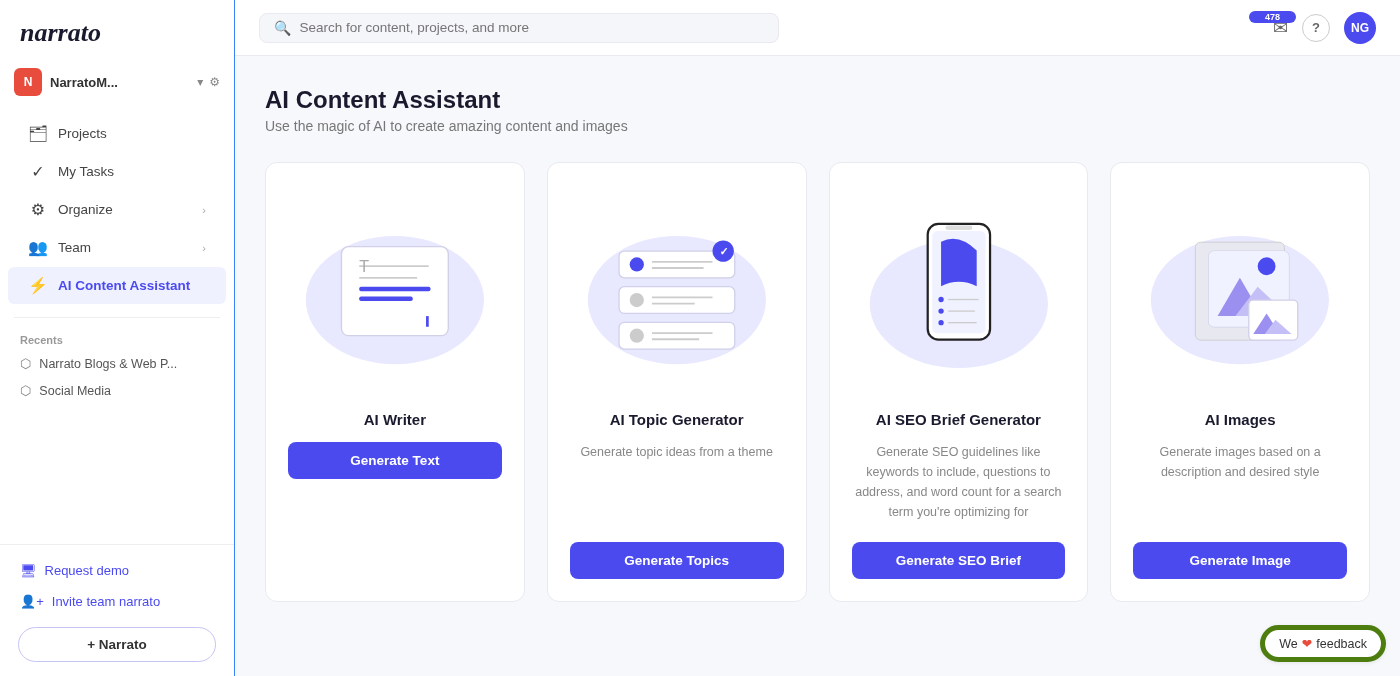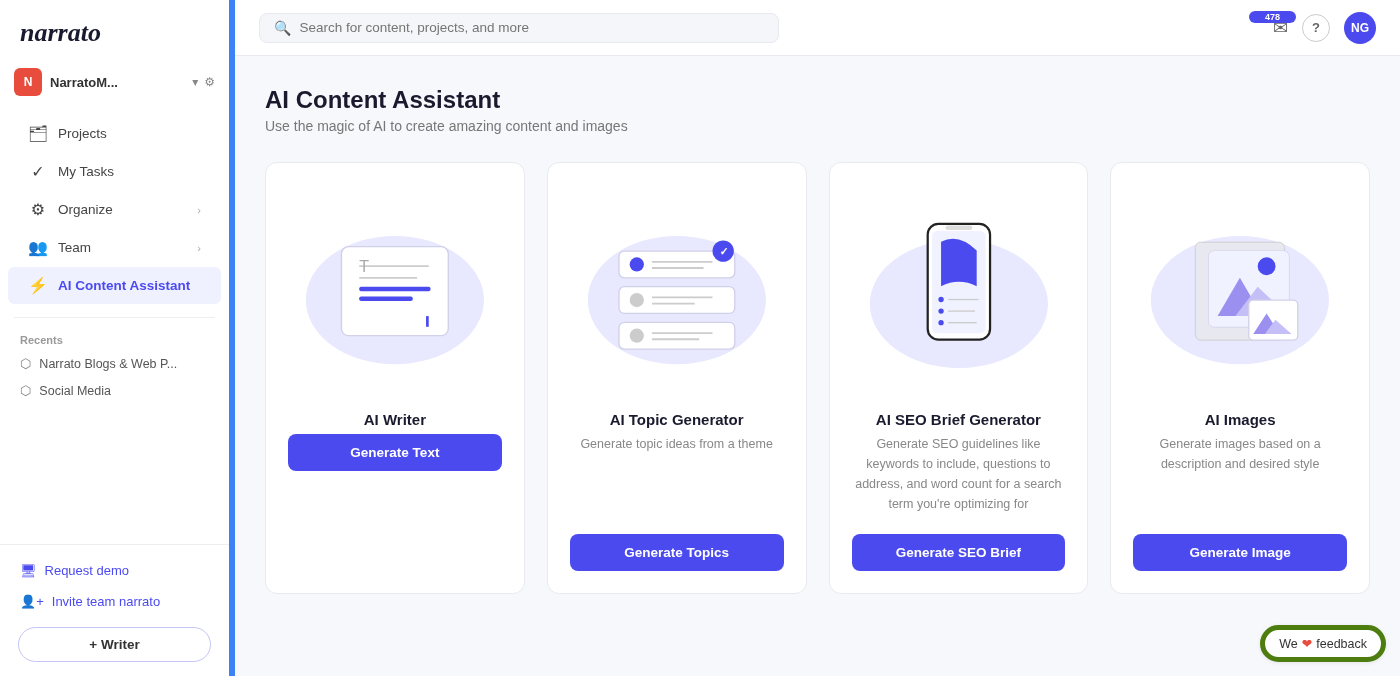--- a/index.html
+++ b/index.html
@@ -3,21 +3,21 @@
   <meta charset="utf-8">
   <style>
     * { box-sizing: border-box; margin: 0; padding: 0; }
     body { font-family: -apple-system, BlinkMacSystemFont, 'Segoe UI', sans-serif; background: #f5f6fa; display: flex; height: 676px; overflow: hidden; }
 
     
     #sidebar {
       width: 235px;
       min-width: 235px;
       background: #fff;
-      border-right: 6px solid #3b82f6;
+      border-right: 1px solid #3b82f6;
       display: flex;
       flex-direction: column;
       height: 676px;
       overflow: hidden;
     }
     .sidebar-logo {
       padding: 18px 20px 14px;
       font-size: 26px;
       font-family: 'Georgia', serif;
       font-style: italic;
@@ -248,21 +248,21 @@
       height: 200px;
       display: flex;
       align-items: center;
       justify-content: center;
       margin-bottom: 20px;
     }
     .card-title {
       font-size: 15px;
       font-weight: 600;
       color: #1a1a2e;
-      margin-bottom: 6px;
+      margin-bottom: 14px;
     }
     .card-desc {
       font-size: 12.5px;
       color: #888;
       line-height: 1.6;
       flex: 1;
       margin-bottom: 20px;
     }
     .card-btn {
       background: #4b4aef;
@@ -350,21 +350,21 @@
 
   <div class="sidebar-bottom">
     <div class="bottom-action">
       <span>🖥</span>
       <span>Request demo</span>
     </div>
     <div class="bottom-action">
       <span>👤+</span>
       <span>Invite team narrato</span>
     </div>
-    <div class="create-btn">+ Writer</div>
+    <div class="create-btn">+ Narrato</div>
   </div>
 </div>
 
 <div id="main">
 
   <div id="header">
     <div class="search-bar">
       <span class="search-icon">🔍</span>
       <input type="text" placeholder="Search for content, projects, and more" style="">
     </div>

